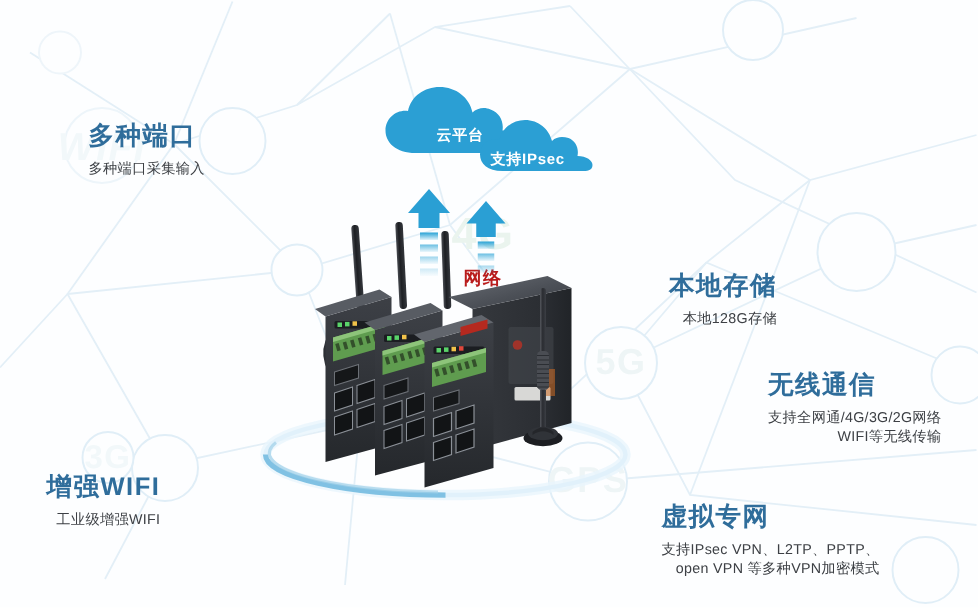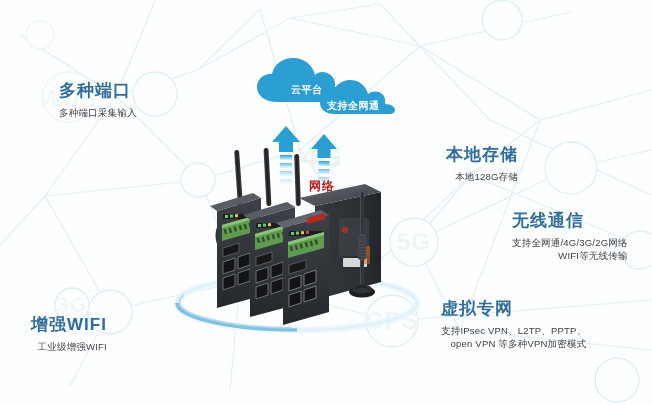--- a/index.html
+++ b/index.html
@@ -62,21 +62,21 @@
   }
   .feat p{
     margin:0;
     font-size:9.5px;
     line-height:1.45;
     color:#3d4045;
     letter-spacing:.2px;
     white-space:pre-line;
     text-align:right;
   }
-  .feat.right h3{text-align:left;}
+  .feat.right h3{text-align:left;margin-top:36px;}
 
   #feat-ports   {left:59px; top:82px;}
   #feat-wifi    {left:31px; top:291px;margin-top:25px;}
   #feat-storage {left:446px;top:146px;}
   #feat-wireless{left:512px;top:212px;}
   #feat-vpn     {left:441px;top:300px;}
 </style>
 </head>
 <body>
 
@@ -135,21 +135,21 @@
     <svg viewBox="0 0 150 62" width="150" height="62">
       <g fill="#2b9fd4">
         <path d="M22 44 C9 44 2 37 2 29 C2 21 9 15 17 16 C19 6 28 0 38 0 C49 0 58 7 60 17
                  C63 14 68 13 72 15 C78 17 81 23 80 29 C87 29 92 34 92 39 C92 44 87 44 83 44 Z"></path>
         <path d="M80 56 C70 56 65 51 65 45 C65 38 71 34 78 35 C80 27 87 22 95 22
                  C104 22 111 28 113 36 C116 33 120 33 124 34 C129 36 131 41 130 46
                  C136 46 140 49 140 52 C140 56 136 56 133 56 Z"></path>
       </g>
     </svg>
     <span class="cloud-label a">云平台</span>
-    <span class="cloud-label b">支持全网通</span>
+    <span class="cloud-label b">支持IPsec</span>
   </div>
 
   <svg id="arrows" viewBox="0 0 80 62">
     <defs>
       <linearGradient id="agrad" x1="0" y1="0" x2="0" y2="1">
         <stop offset="0%" stop-color="#2aa3d6" stop-opacity="1"></stop>
         <stop offset="100%" stop-color="#2aa3d6" stop-opacity="0.12"></stop>
       </linearGradient>
     </defs>
     <g fill="#2a9fd4">

